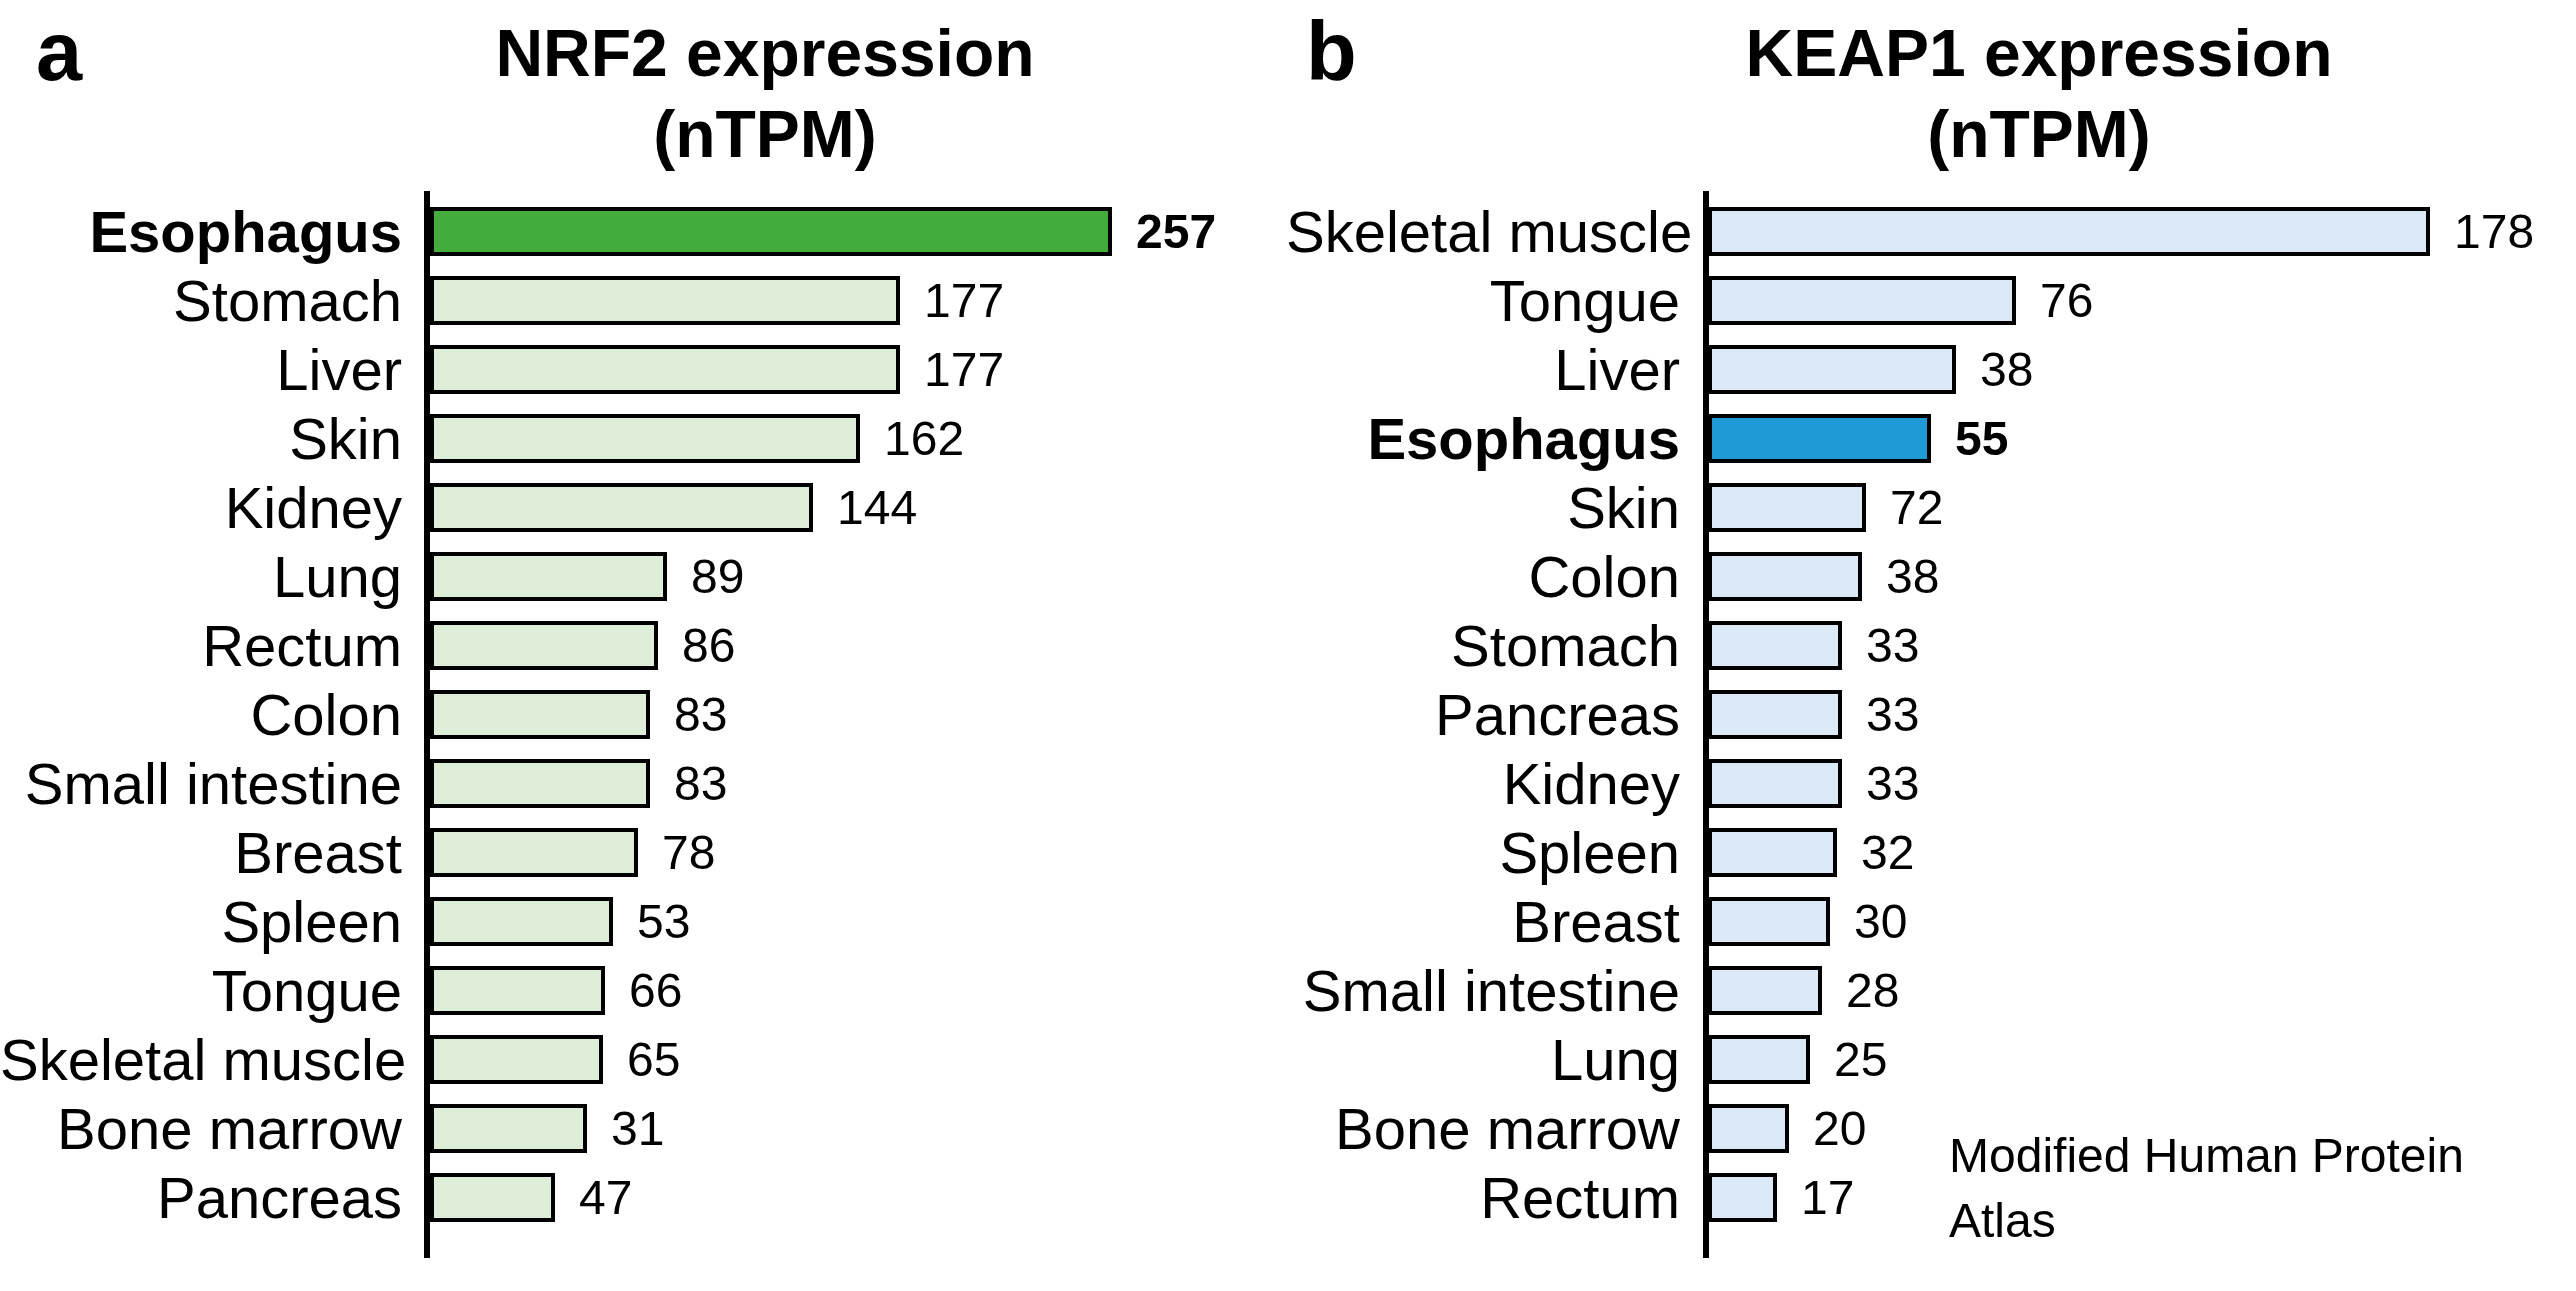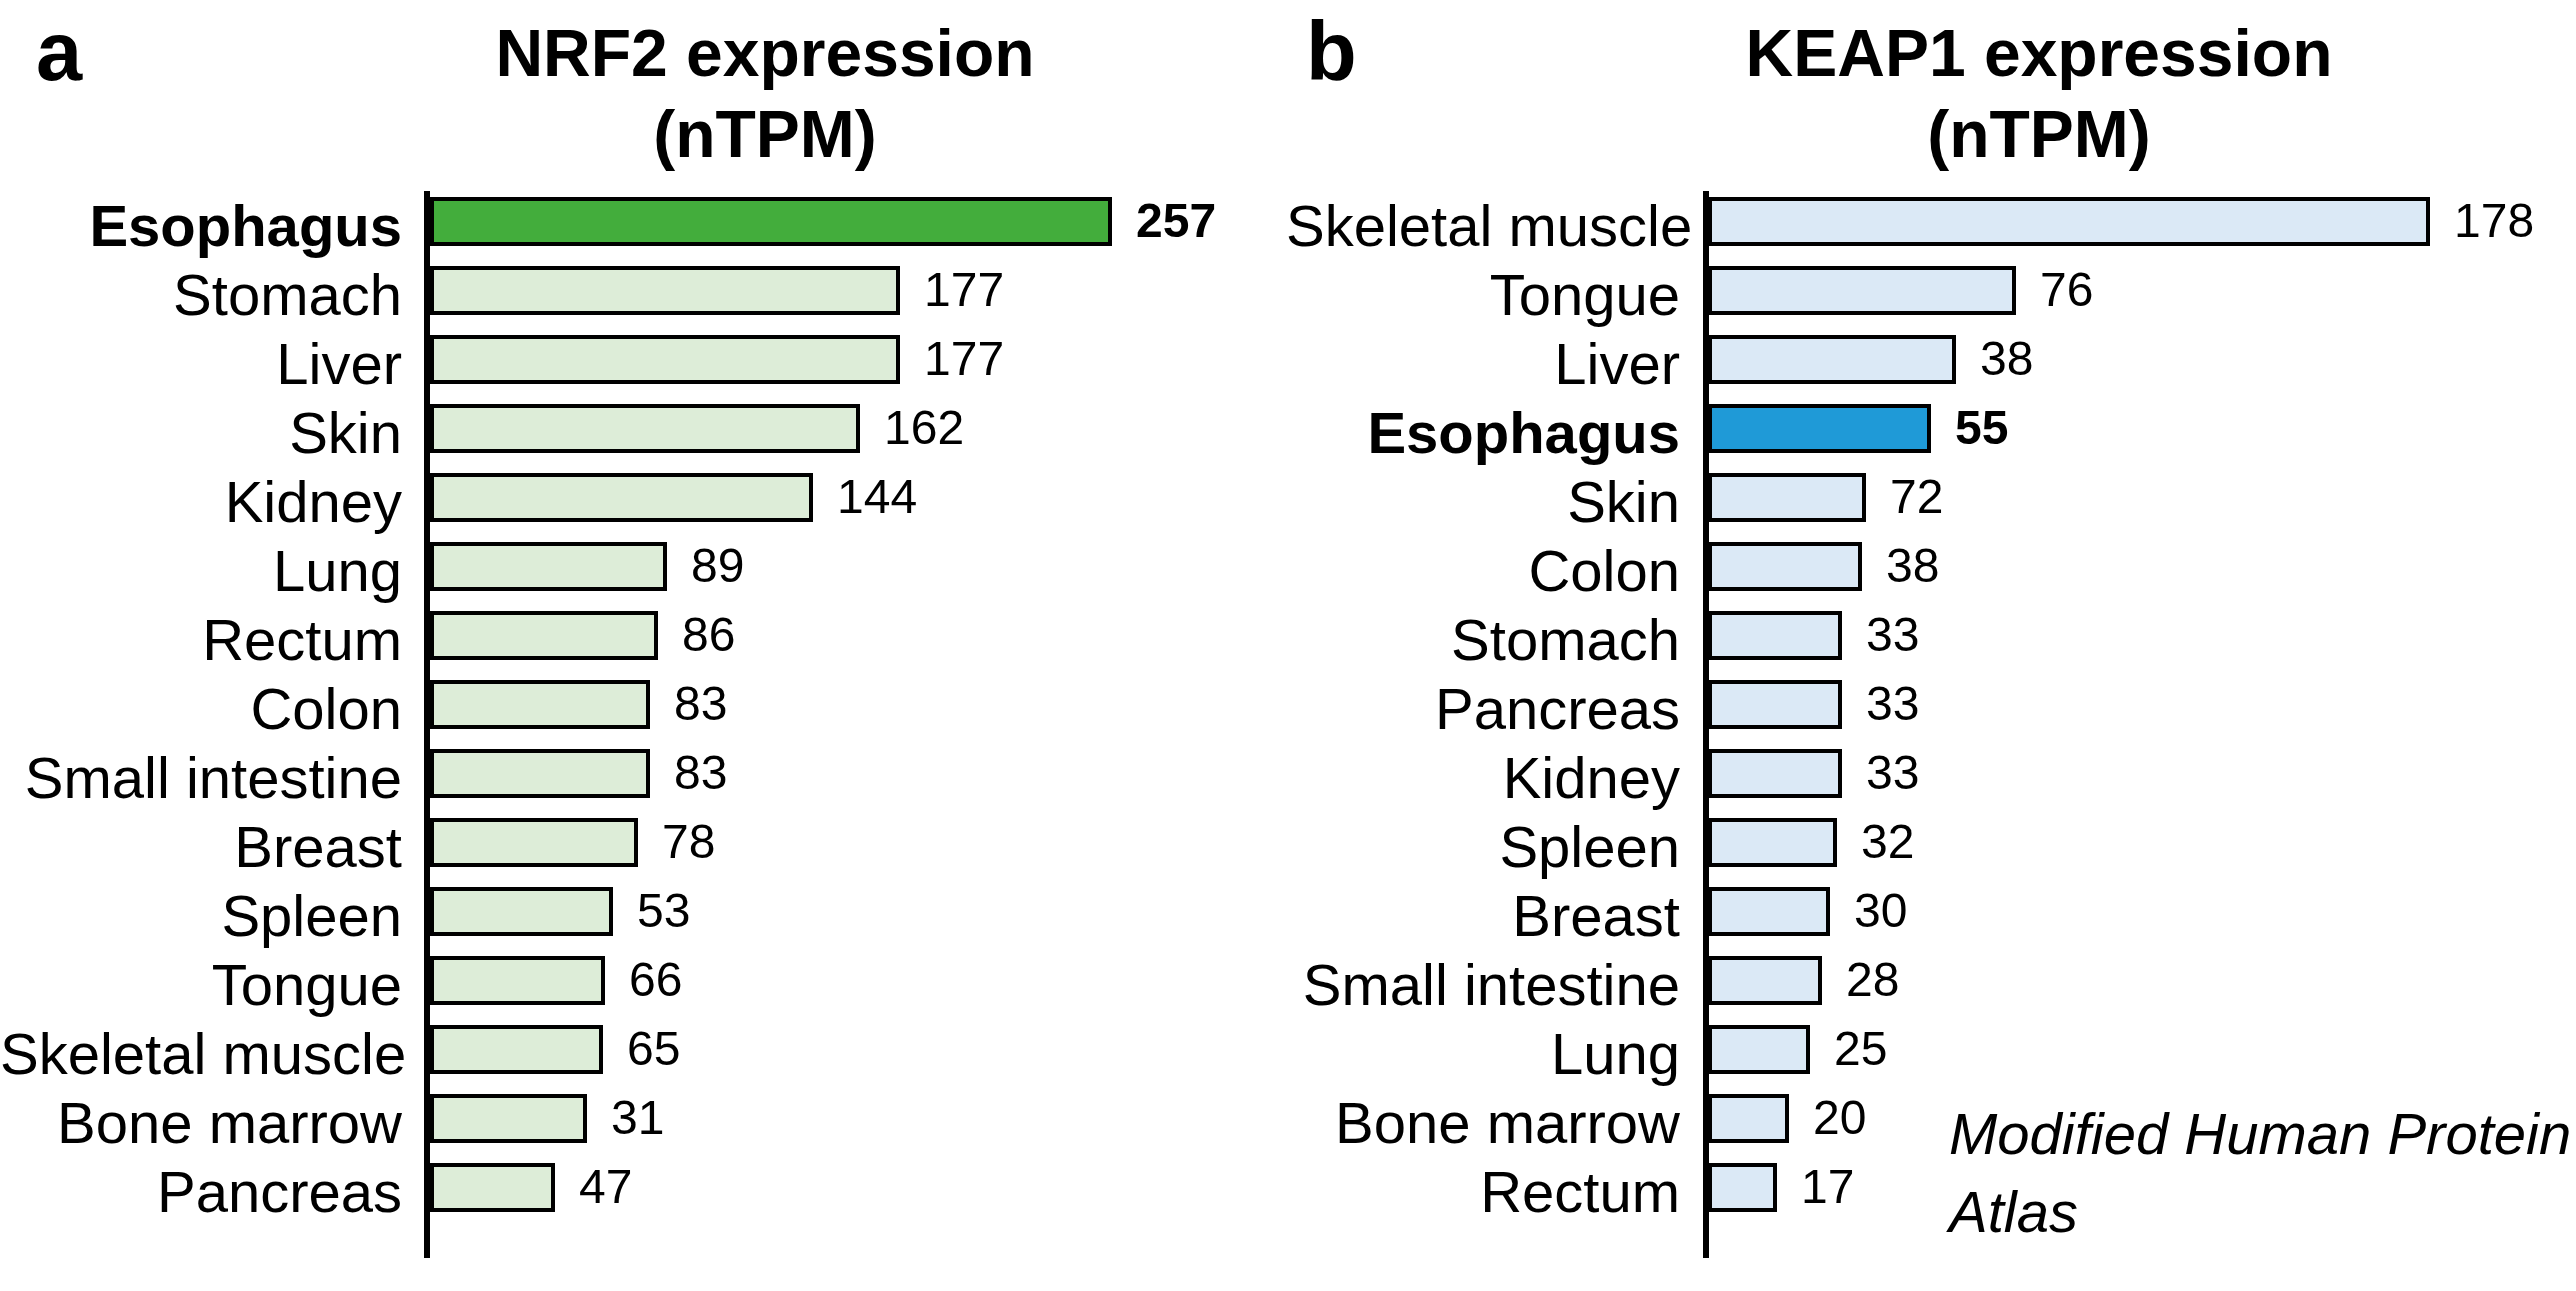--- a/index.html
+++ b/index.html
@@ -15,32 +15,32 @@
   #panel-b .panel-letter{left:20px;}
   .chart-title{position:absolute;top:12.6px;margin:0;text-align:center;
     font-size:66px;font-weight:bold;line-height:1.24;}
   #panel-a .chart-title{left:424px;width:682px;}
   #panel-b .chart-title{left:392px;width:722px;}
   .gene{}
   .axis-line{position:absolute;top:191px;height:1067px;width:5.5px;background:#000;}
   #panel-a .axis-line{left:424px;}
   #panel-b .axis-line{left:417px;}
   .rows{position:absolute;top:197px;left:0;right:0;}
-  .bar-row{display:flex;align-items:flex-start;height:69px;}
+  .bar-row{display:flex;align-items:center;height:69px;}
   .tissue-label{text-align:right;font-size:58px;line-height:1;white-space:nowrap;}
   #panel-a .tissue-label{width:402px;}
   #panel-b .tissue-label{width:394px;}
   .bar{height:49px;border:4.7px solid #000;box-sizing:border-box;flex:0 0 auto;}
   #panel-a .bar{margin-left:28px;}
   #panel-b .bar{margin-left:28px;}
   .value-label{margin-left:24px;font-size:48px;line-height:1;white-space:nowrap;}
   .bar-row.highlight .tissue-label,
   .bar-row.highlight .value-label{font-weight:bold;}
-  .caption{position:absolute;left:1949px;top:1095px;font-style:italic;
-    font-size:58px;line-height:1.35;}
+  .caption{position:absolute;left:1949px;top:1124px;
+    font-size:48px;line-height:1.35;}
 </style>
 </head>
 <body>
 
 <div>
 
   <section class="panel" id="panel-a">
     <div class="panel-letter">a</div>
     <h2 class="chart-title"><span class="gene">NRF2</span><span> expression</span><br><span>(nTPM)</span></h2>
     <div class="axis-line"></div>

